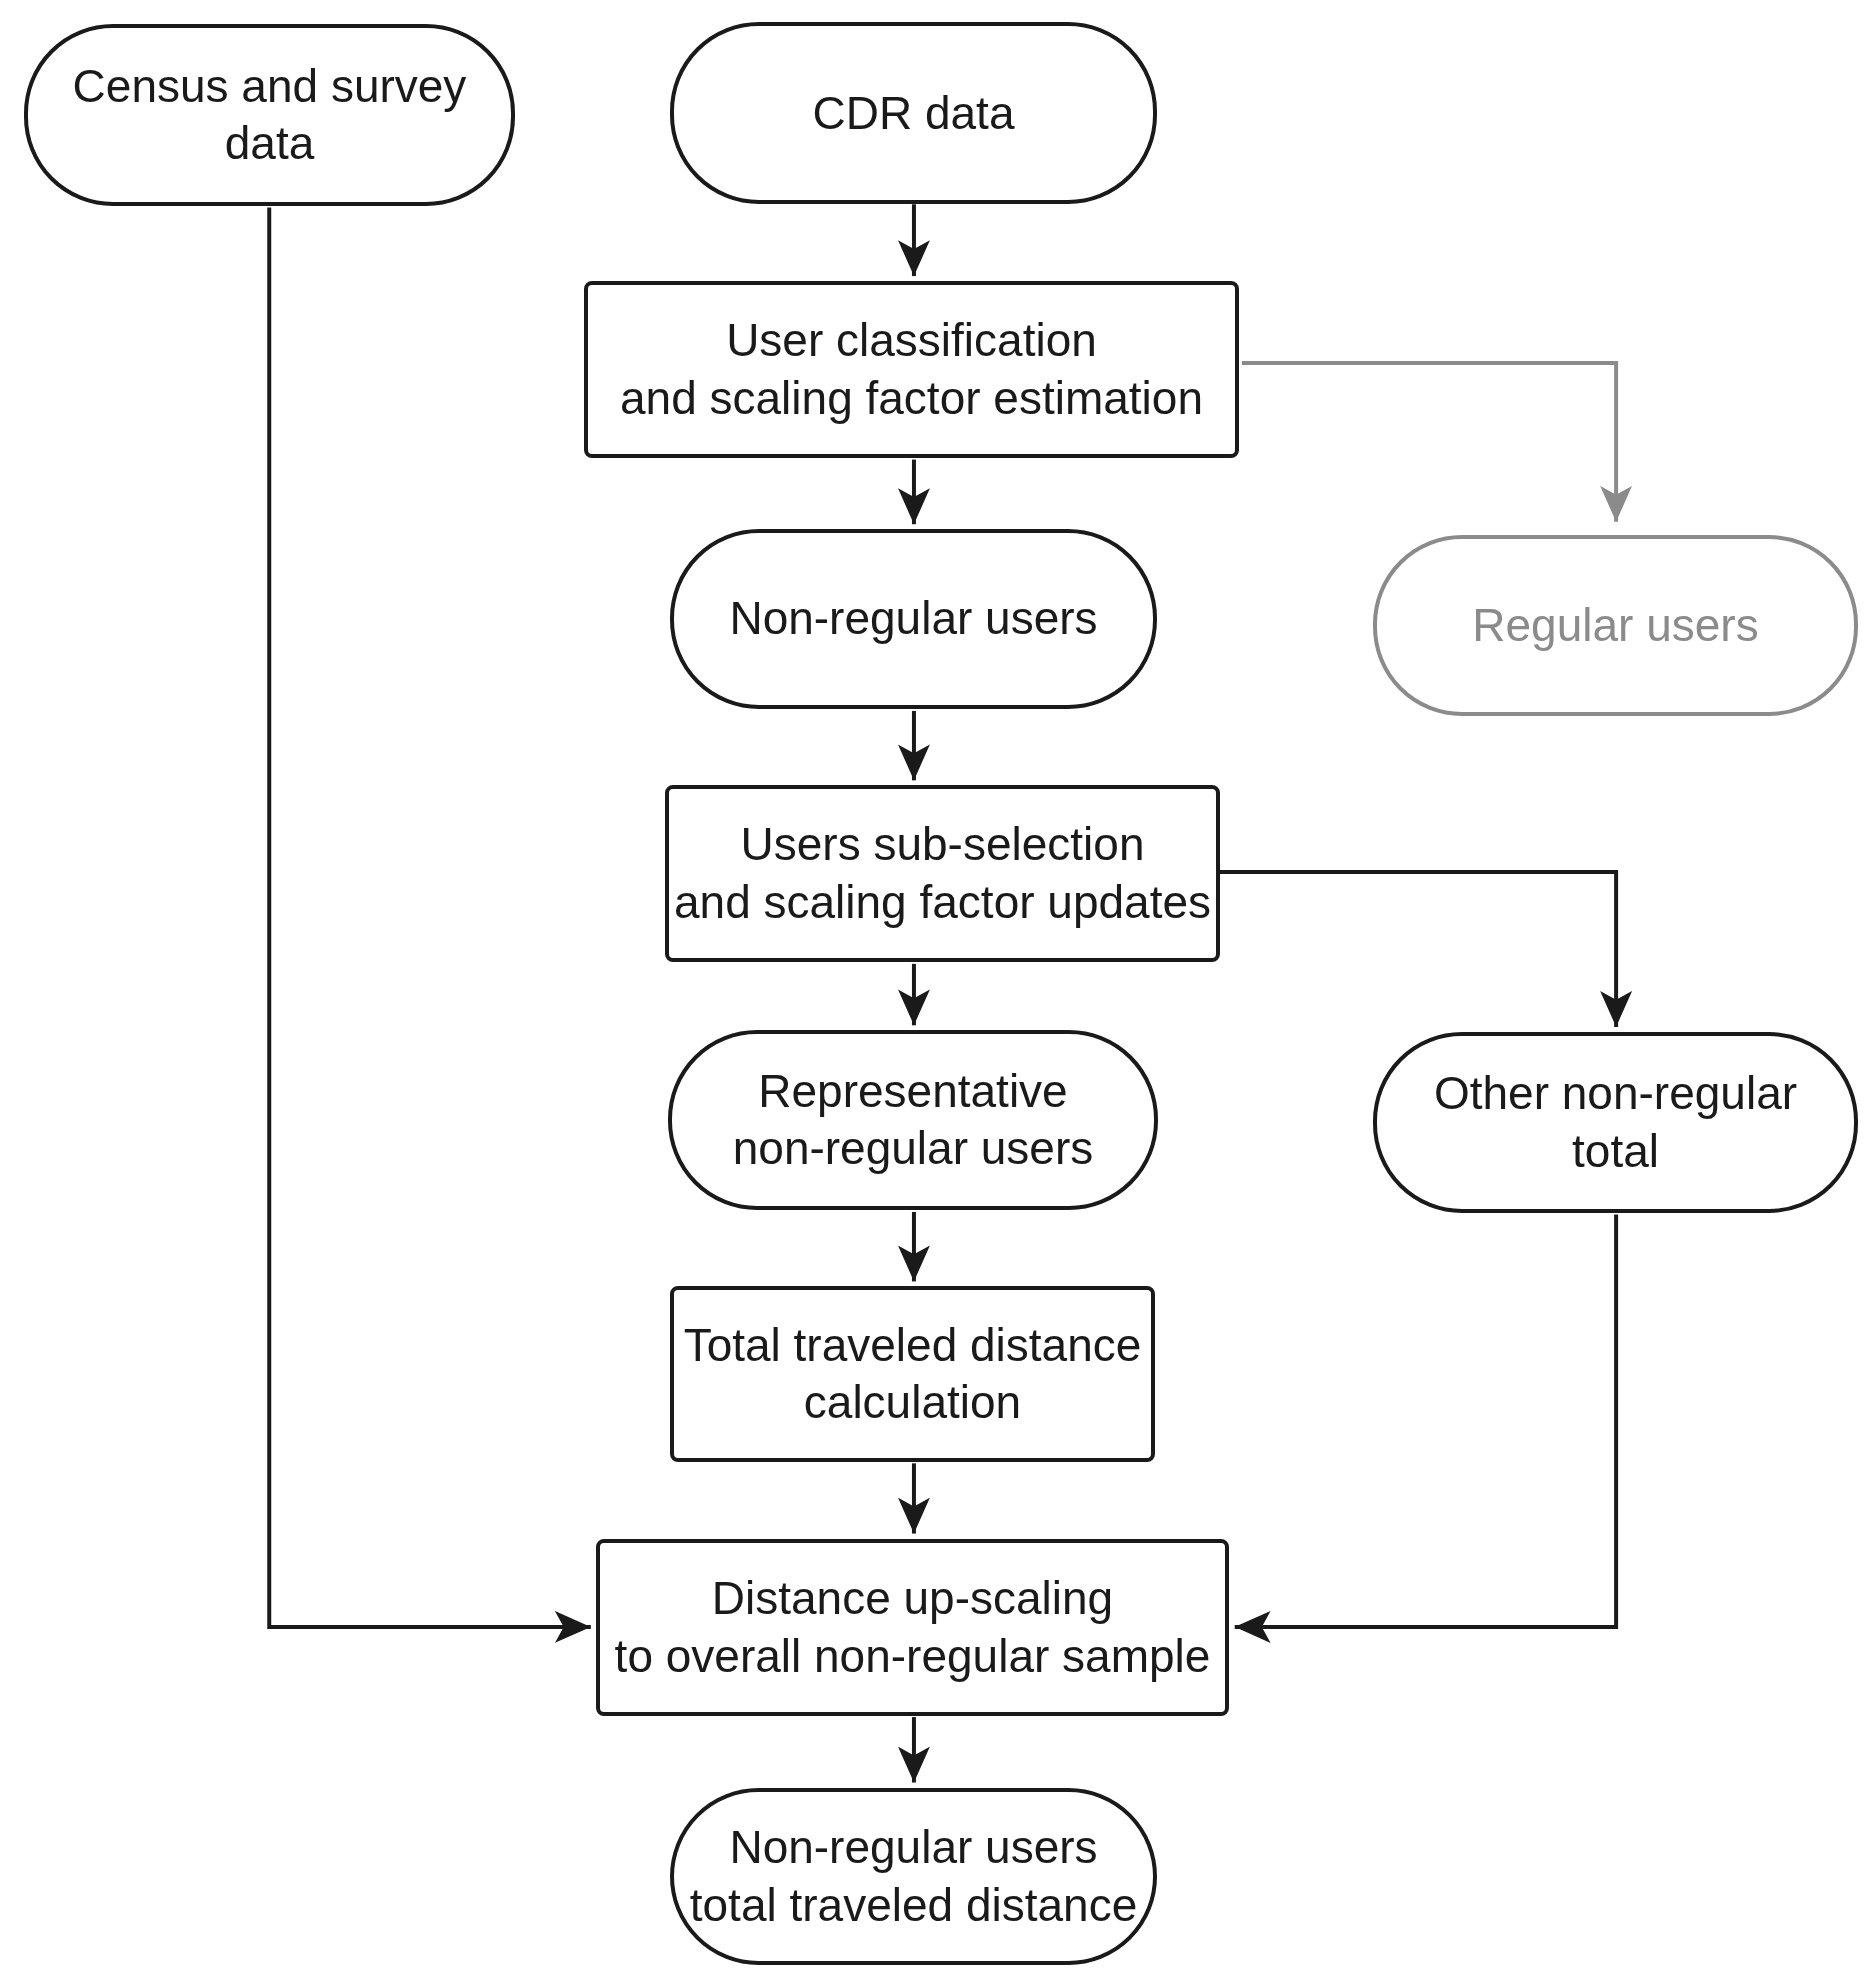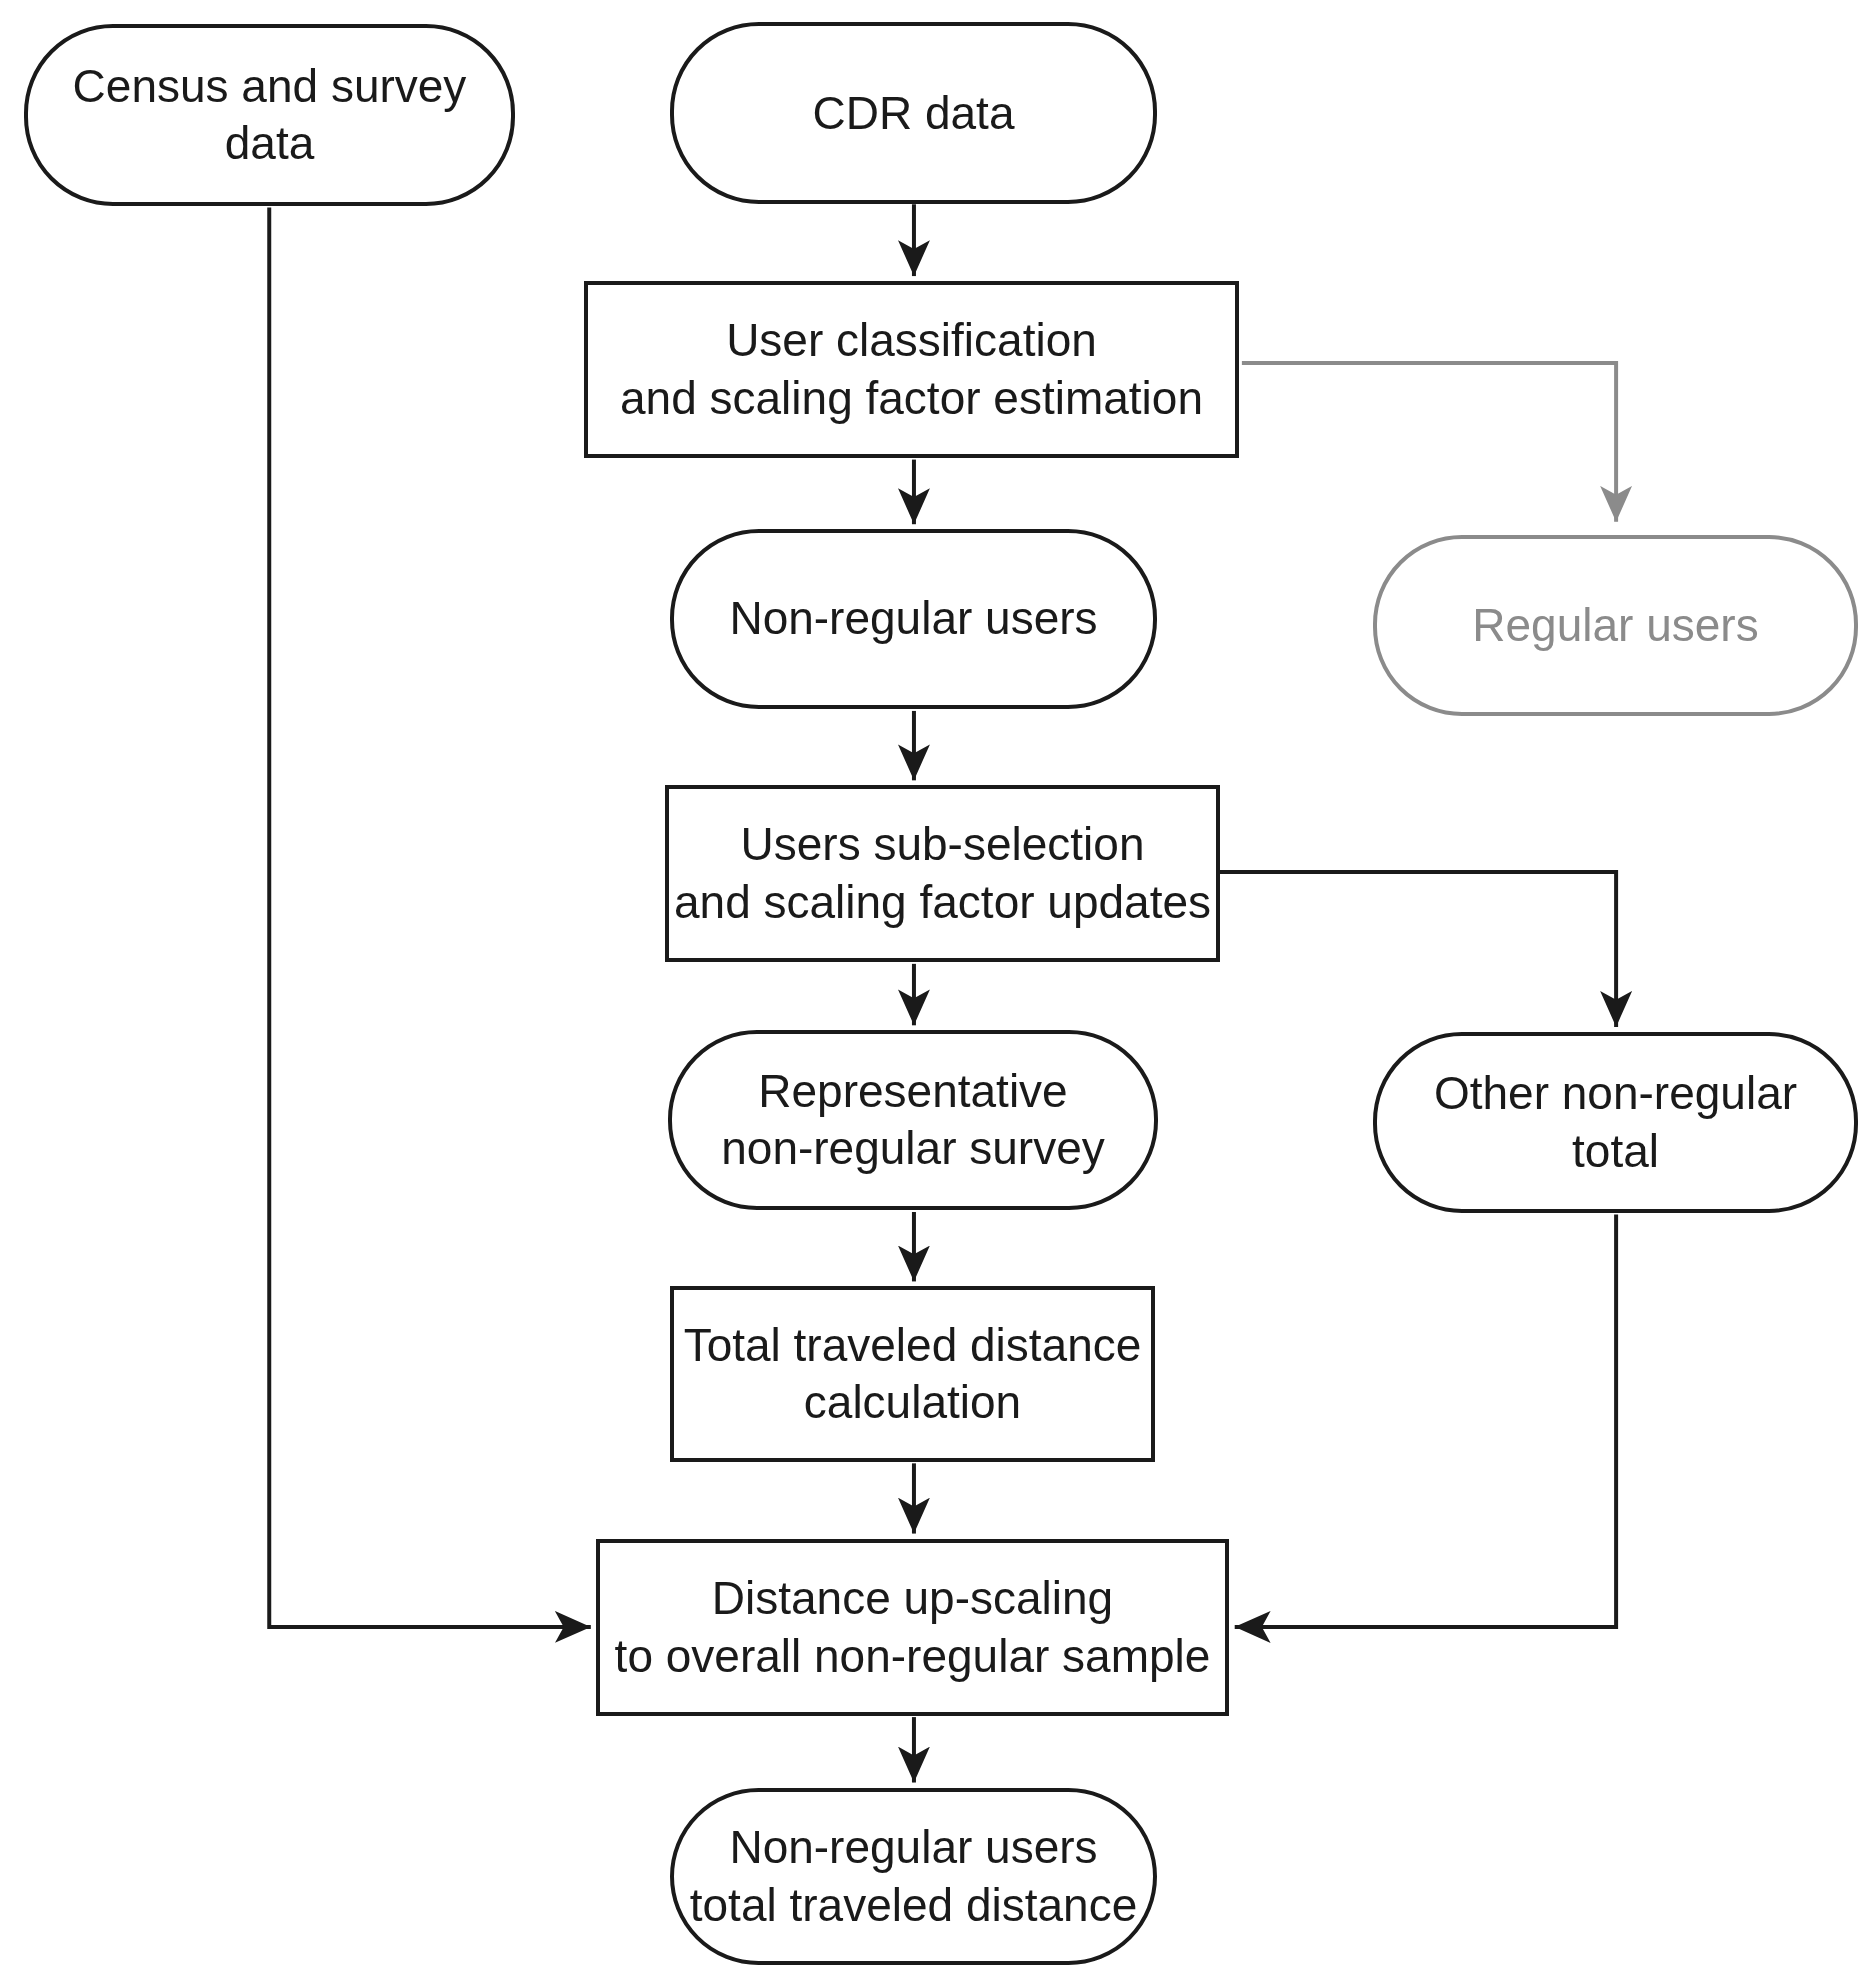--- a/index.html
+++ b/index.html
@@ -39,21 +39,21 @@
     text-align:center;
     background:var(--background);
     border:4.8px solid var(--line);
     color:var(--line);
     font-size:46px;
     line-height:1.24;
     white-space:pre-line;
     z-index:2;
   }
   .stadium{border-radius:89px;}
-  .rect{border-radius:0;}
+  .rect{border-radius:8px;}
   .muted{border-color:var(--muted);color:var(--muted);margin-top:8px;}
 
   
   .n-census        {left:24px;   top:24px;   width:491px; height:182px;}
   .n-cdr           {left:670px;  top:22.3px;   width:487px; height:182px;}
   .n-classification{left:584px;  top:281px;  width:655px; height:177px;}
   .n-nonregular    {left:670px;  top:529px;  width:487px; height:180px;}
   .n-regular       {left:1373px; top:527px;  width:485px; height:181px;}
   .n-subselection  {left:635px;  top:785px;  width:555px; height:177px;margin-left:30px;}
   .n-representative{left:668px;  top:1030px; width:490px; height:180px;}
@@ -112,21 +112,21 @@
     <span>Regular users</span>
   </div>
 
   <div class="node rect n-subselection">
     <span>Users sub-selection
 and scaling factor updates</span>
   </div>
 
   <div class="node stadium n-representative">
     <span>Representative
-non-regular survey</span>
+non-regular users</span>
   </div>
 
   <div class="node stadium n-other">
     <span>Other non-regular
 total</span>
   </div>
 
   <div class="node rect n-total">
     <span>Total traveled distance
 calculation</span>

